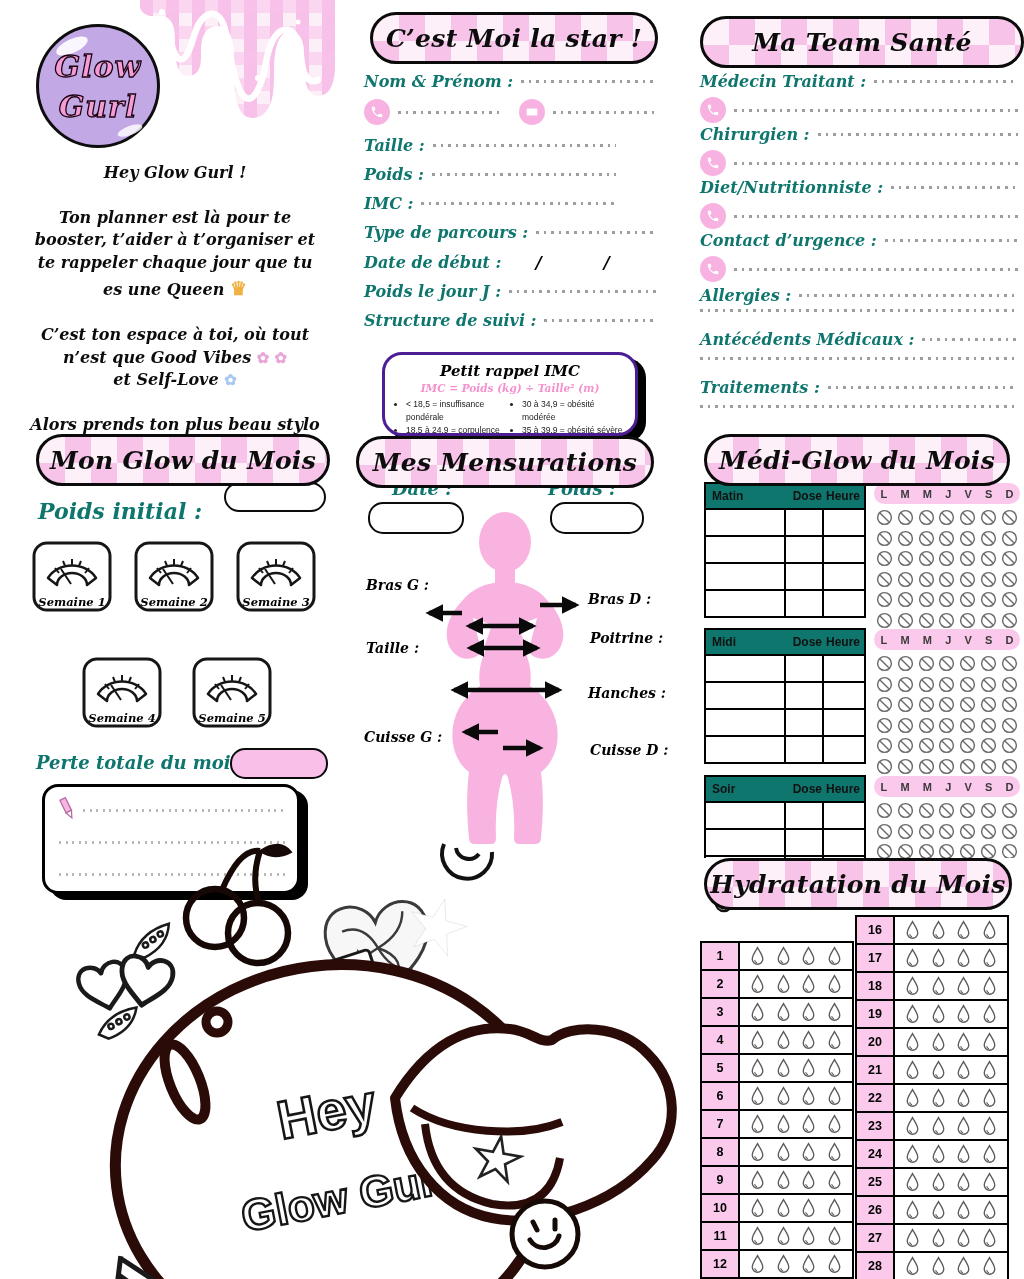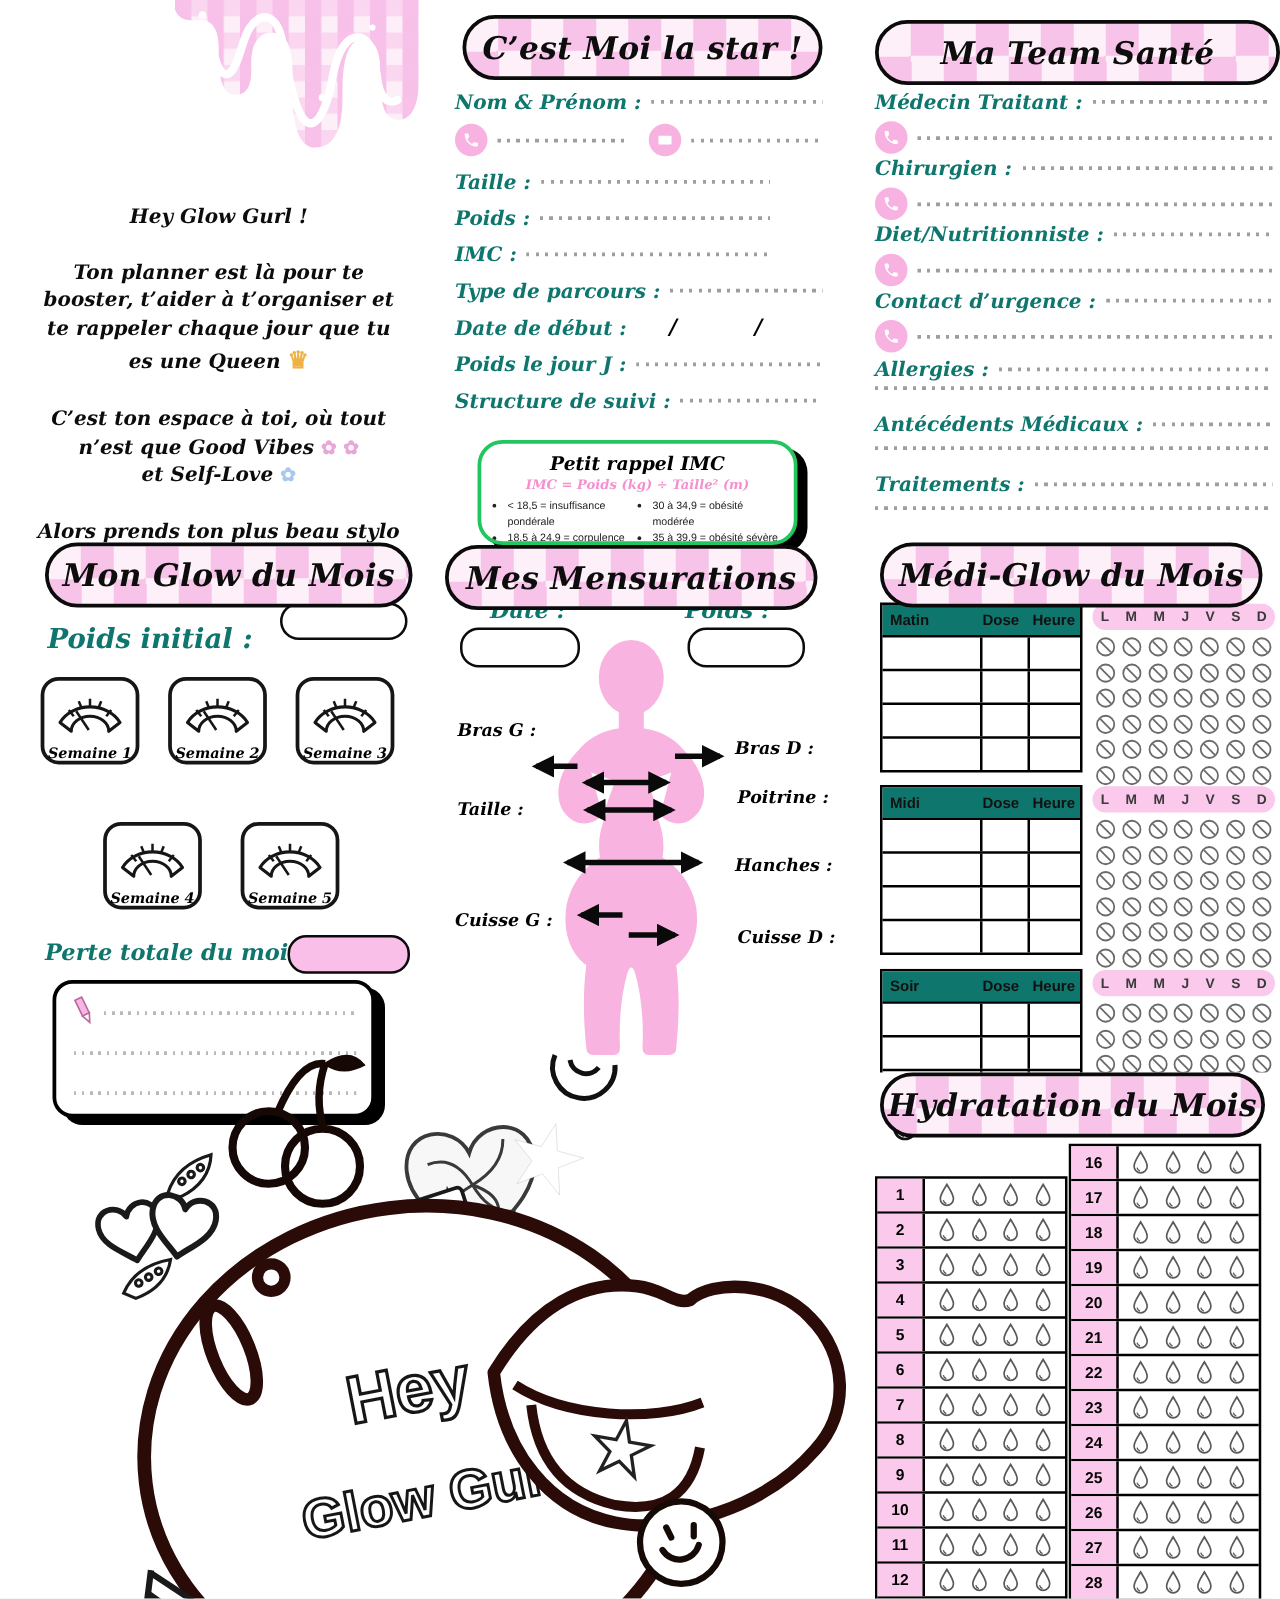--- a/index.html
+++ b/index.html
@@ -40,42 +40,42 @@
   #intro p{margin:0 0 22px 0;}
   #intro .crown{color:#f0b143;-webkit-text-stroke:0;font-style:normal;font-size:19px;}
   .flower{font-style:normal;font-size:15px;}
   
   .card{position:absolute;}
   .mb8{margin-bottom:8px}.mb10{margin-bottom:10px}.mb11{margin-bottom:11px}
   .mb6{margin-bottom:6px}.mb2{margin-bottom:2px}.mb4{margin-bottom:4px}.mb18{margin-bottom:18px}
   .slashes{font:italic 700 17px "DejaVu Serif",serif;margin-left:34px;letter-spacing:28px;}
   
   #imcbox{position:absolute;left:382px;top:352px;width:256px;height:84px;background:#fff;
-          border:3px solid #22c55e;border-radius:20px;box-shadow:8px 6px 0 0 #000;
+          border:3px solid #4c1d95;border-radius:20px;box-shadow:8px 6px 0 0 #000;
           overflow:hidden;z-index:4;padding:7px 9px 0 9px;box-sizing:border-box;}
   #imcbox .t{font:italic 700 15px "DejaVu Serif",serif;text-align:center;}
   #imcbox .f{font:italic 700 10.5px "DejaVu Serif",serif;text-align:center;color:#f590cf;margin-top:2px;}
   #imcbox .cols{display:flex;margin-top:4px;font:400 8.5px "Liberation Sans",sans-serif;color:#222;}
   #imcbox ul{margin:0;padding-left:12px;width:50%;line-height:1.55;list-style:disc;}
   
   .scale{width:84px;text-align:center;position:relative;}
   .scale .wl{position:absolute;left:0;right:0;bottom:9px;font:italic 700 11.5px "DejaVu Serif",serif;}
   #notesbox{position:absolute;left:42px;top:784px;width:252px;height:104px;background:#fff;
             border:3px solid #000;border-radius:16px;box-shadow:8px 6px 0 0 #000;z-index:3;}
   .ndl{position:absolute;height:2.5px;
        background-image:repeating-linear-gradient(90deg,#b9b9b9 0 2px,rgba(0,0,0,0) 2px 6.6px);}
   
   .mlabel{position:absolute;font:italic 700 14px "DejaVu Serif",serif;white-space:nowrap;z-index:3;}
   
   .medi-block{position:absolute;left:704px;width:316px;height:154px;}
   .mtable{position:absolute;left:0;top:0;width:162px;border:2.5px solid #000;background:#fff;box-sizing:border-box;}
   .mth{display:flex;align-items:center;height:24px;background:#0f766e;
        font:700 12px "Liberation Sans",sans-serif;color:#111;}
   .mth .mname{flex:1;padding-left:6px;}
-  .mth .mdose{width:36px;text-align:left;}
+  .mth .mdose{width:36px;text-align:right;}
   .mth .mheure{width:42px;text-align:center;}
   .mtr{display:flex;height:25px;border-top:2.5px solid #000;}
   .mtr .c1{flex:1;}
   .mtr .c2{width:36px;border-left:2.5px solid #000;}
   .mtr .c3{width:42px;border-left:2.5px solid #000;box-sizing:border-box;}
   .days{position:absolute;left:170px;top:1px;width:146px;height:21px;background:#fbc9ec;
         border-radius:11px;display:flex;align-items:center;justify-content:space-around;
         font:700 11px "Liberation Sans",sans-serif;color:#3a3a3a;}
   .pgrid{position:absolute;left:170px;top:27px;width:146px;display:grid;
          grid-template-columns:repeat(7,1fr);row-gap:3.5px;justify-items:center;}
@@ -88,20 +88,26 @@
         font:700 12.5px "Liberation Sans",sans-serif;border-right:2.5px solid #000;box-sizing:border-box;}
   .hdrops{flex:1;display:flex;align-items:center;justify-content:space-evenly;}
   #hydlegend{position:absolute;left:712px;top:882px;display:flex;align-items:center;z-index:2;}
   #hydlegend .lt{font:italic 700 21px "DejaVu Serif",serif;margin-left:10px;}
 </style>
 </head>
 <body>
 
 <div id="canvas">
 
+  <div id="logo">
+    <div class="gloss"></div>
+    <div class="gloss2"></div>
+    <div class="ltxt" style="top:22px;">Glow</div>
+    <div class="ltxt" style="top:62px;">Gurl</div>
+  </div>
 
   <svg class="abs" style="left:140px;top:0;z-index:1;" width="195" height="135" viewBox="0 0 195 135">
     <defs>
       <pattern id="ging" width="26" height="26" patternUnits="userSpaceOnUse">
         <rect width="26" height="26" fill="#fdeff8"></rect>
         <rect x="0" y="0" width="13" height="26" fill="#f7c0e8"></rect>
         <rect x="0" y="0" width="26" height="13" fill="#f7c0e8" opacity=".55"></rect>
       </pattern>
     </defs>
     <path d="M0 0 H195 V70 Q193 96 178 96 Q163 96 164 58 Q165 30 148 32 Q133 34 134 78 Q134 118 112 118

